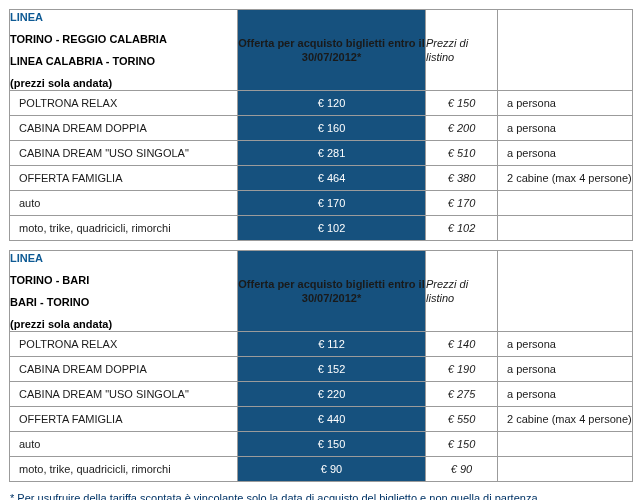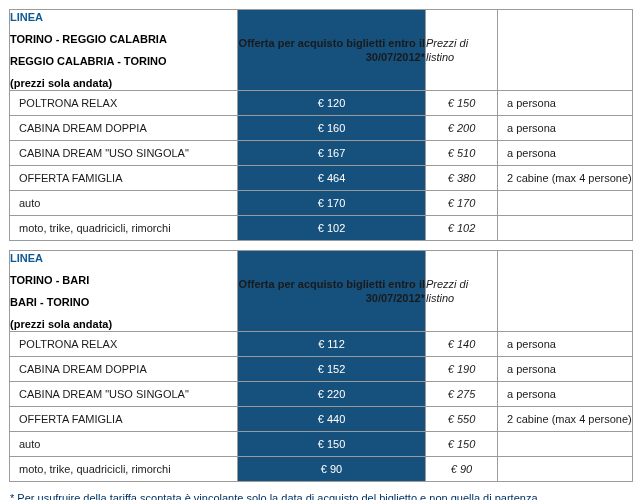--- a/index.html
+++ b/index.html
@@ -45,21 +45,21 @@
     line-height: 14px;
     font-weight: bold;
   }
   .line-label { color: var(--accent-text); }
   .route-line { color: #000000; margin-top: 8px; }
 
   .offer-head {
     background: var(--header-bg);
     color: #ffffff;
     font-weight: bold;
-    text-align: right;
+    text-align: center;
     padding: 4px 10px 4px 12px;
     line-height: 14px;
   }
   .list-head {
     font-style: italic;
     text-align: left;
     padding: 4px 6px 4px 9px;
     line-height: 14px;
     font-weight: normal;
   }
@@ -95,21 +95,21 @@
       <col class="col1">
         <col class="col2">
         <col class="col3">
         <col class="col4">
     </colgroup>
     <tbody>
       <tr class="head-row">
         <th class="head-left">
           <div class="line-label">LINEA</div>
           <div class="route-line">TORINO - REGGIO CALABRIA</div>
-          <div class="route-line">REGGIO CALABRIA - TORINO</div>
+          <div class="route-line">LINEA CALABRIA - TORINO</div>
           <div class="route-line">(prezzi sola andata)</div>
         </th>
         <th class="offer-head">Offerta per acquisto biglietti entro il 30/07/2012*</th>
         <th class="list-head">Prezzi di listino</th>
         <th class="head-empty"></th>
       </tr>
     </tbody>
     <tbody>
         <tr class="data-row">
     <td class="cell-label">POLTRONA RELAX</td>
@@ -118,21 +118,21 @@
     <td class="cell-note">a persona</td>
   </tr>
         <tr class="data-row">
     <td class="cell-label">CABINA DREAM DOPPIA</td>
     <td class="cell-offer">€ 160</td>
     <td class="cell-list">€ 200</td>
     <td class="cell-note">a persona</td>
   </tr>
         <tr class="data-row">
     <td class="cell-label">CABINA DREAM "USO SINGOLA"</td>
-    <td class="cell-offer">€ 167</td>
+    <td class="cell-offer">€ 281</td>
     <td class="cell-list">€ 510</td>
     <td class="cell-note">a persona</td>
   </tr>
         <tr class="data-row">
     <td class="cell-label">OFFERTA FAMIGLIA</td>
     <td class="cell-offer">€ 464</td>
     <td class="cell-list">€ 380</td>
     <td class="cell-note">2 cabine (max 4 persone)</td>
   </tr>
         <tr class="data-row">

